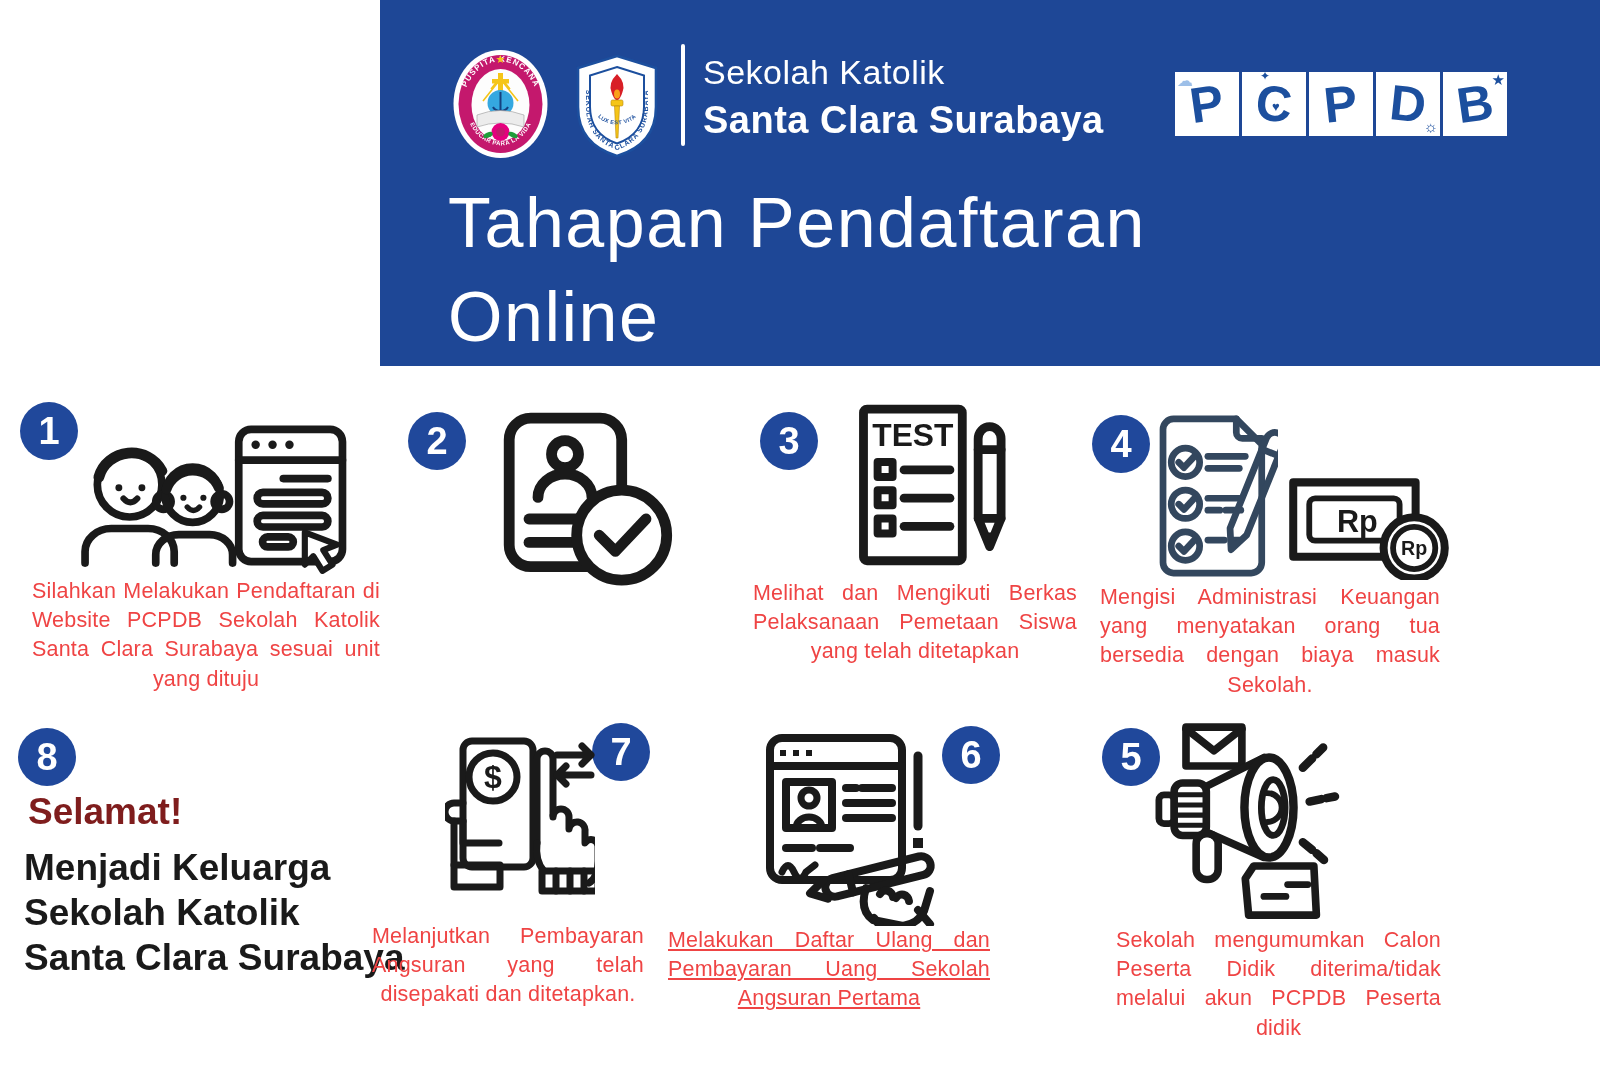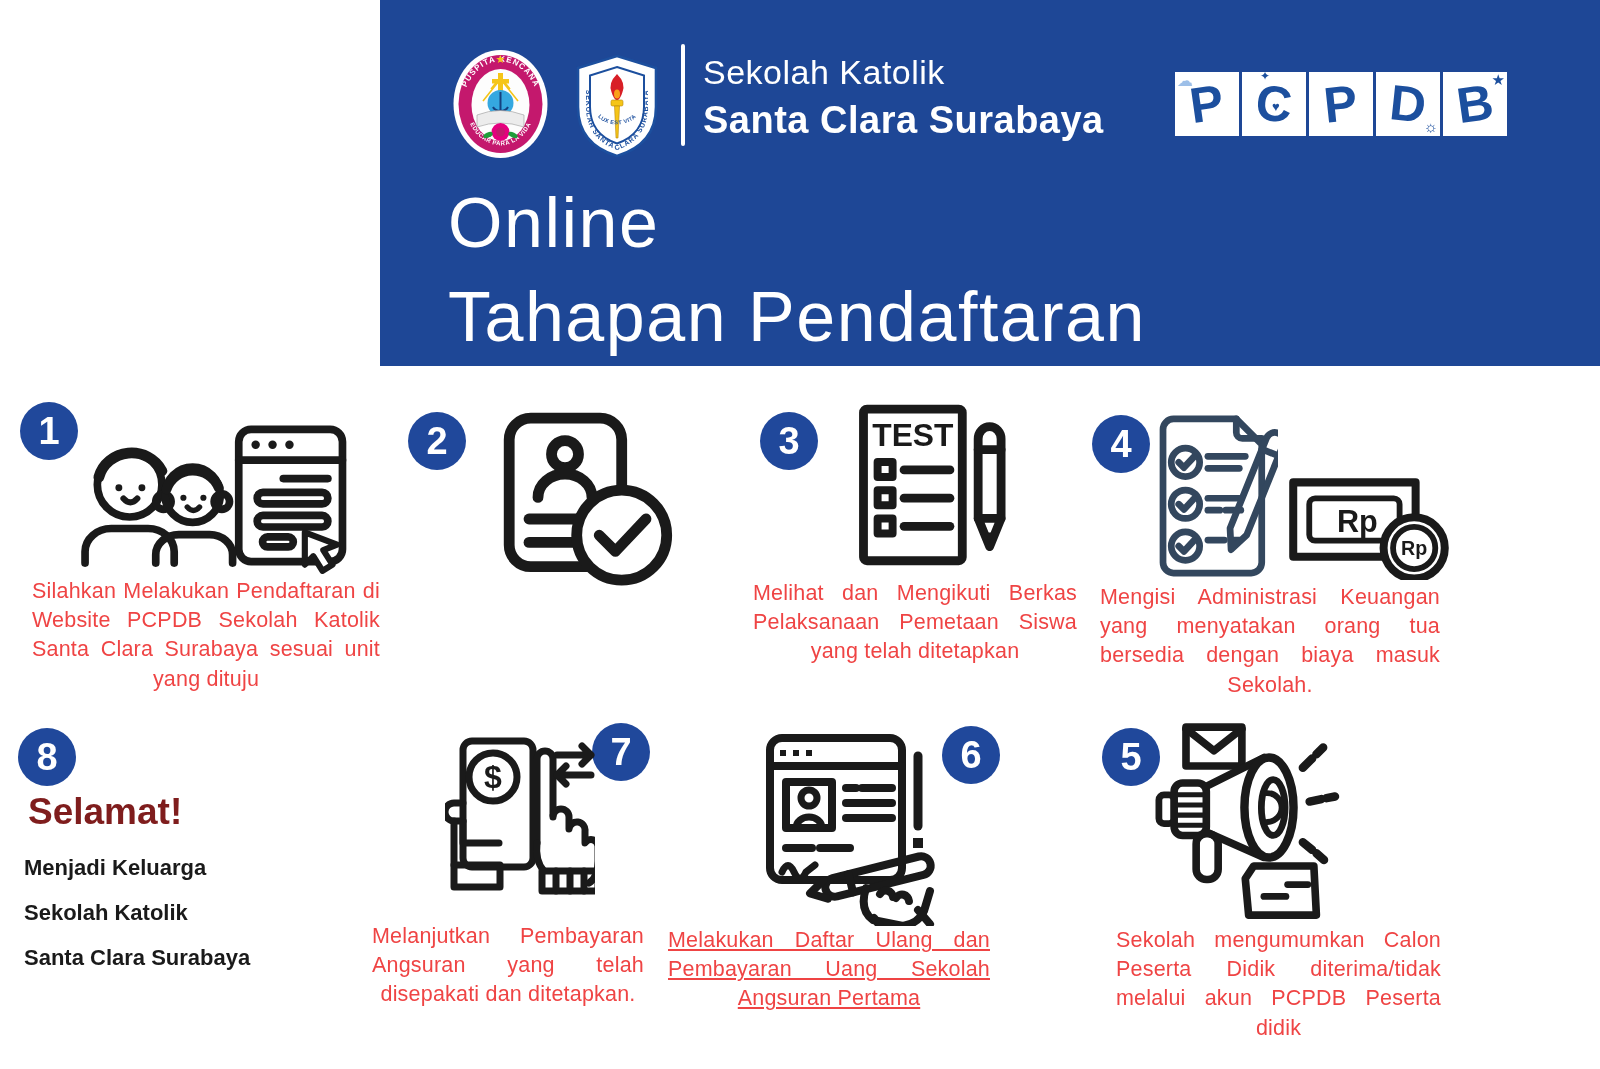--- a/index.html
+++ b/index.html
@@ -25,21 +25,21 @@
   .doodle.sparkle{left:18px;top:-2px;font-size:12px;}
   .doodle.heart{left:30px;top:28px;font-size:13px;}
   .doodle.sun{right:2px;bottom:1px;font-size:16px;}
   .doodle.star{right:2px;top:0;font-size:15px;}
   .badge{position:absolute;width:58px;height:58px;border-radius:50%;background:#20489b;color:#ffffff;
          display:flex;align-items:center;justify-content:center;font-weight:700;font-size:38px;}
   .icon{position:absolute;}
   .step-text{position:absolute;font-size:21.5px;line-height:1.36;color:#ef4444;
              text-align:justify;text-align-last:center;letter-spacing:.2px;}
   .congrats-title{position:absolute;left:28px;top:791px;font-size:37px;font-weight:700;color:#7f1d1d;}
-  .congrats-lines{position:absolute;left:24px;top:845px;font-size:22px;font-weight:700;line-height:45px;color:#1a1a1a;}
+  .congrats-lines{position:absolute;left:24px;top:845px;font-size:37px;font-weight:700;line-height:45px;color:#1a1a1a;}
   svg{display:block;}
 </style>
 </head>
 <body>
 
 <div class="poster">
 
   <div class="banner"></div>
 
   <svg class="logo-puspita" viewBox="0 0 95 110">
@@ -113,22 +113,22 @@
       <span class="letter">D</span>
       <span class="doodle sun">☼</span>
     </div>
     <div class="tile">
       <span class="doodle star">★</span>
       <span class="letter">B</span>
     </div>
   </div>
 
   <div class="title">
+    <div>Tahapan Pendaftaran</div>
     <div>Online</div>
-    <div>Tahapan Pendaftaran</div>
   </div>
 
   <div class="badge" style="left:20px;top:402px;">1</div>
   <svg class="icon" style="left:62px;top:418px;" width="292" height="158" viewBox="0 0 380 200" fill="none" stroke="#1a1a1a" stroke-width="10" stroke-linecap="round" stroke-linejoin="round">
     <rect x="230" y="12" width="135" height="172" rx="16"></rect>
     <line x1="230" y1="52" x2="365" y2="52"></line>
     <circle cx="252" cy="32" r="5.5" fill="#1a1a1a" stroke="none"></circle>
     <circle cx="274" cy="32" r="5.5" fill="#1a1a1a" stroke="none"></circle>
     <circle cx="296" cy="32" r="5.5" fill="#1a1a1a" stroke="none"></circle>
     <line x1="288" y1="76" x2="346" y2="76"></line>

